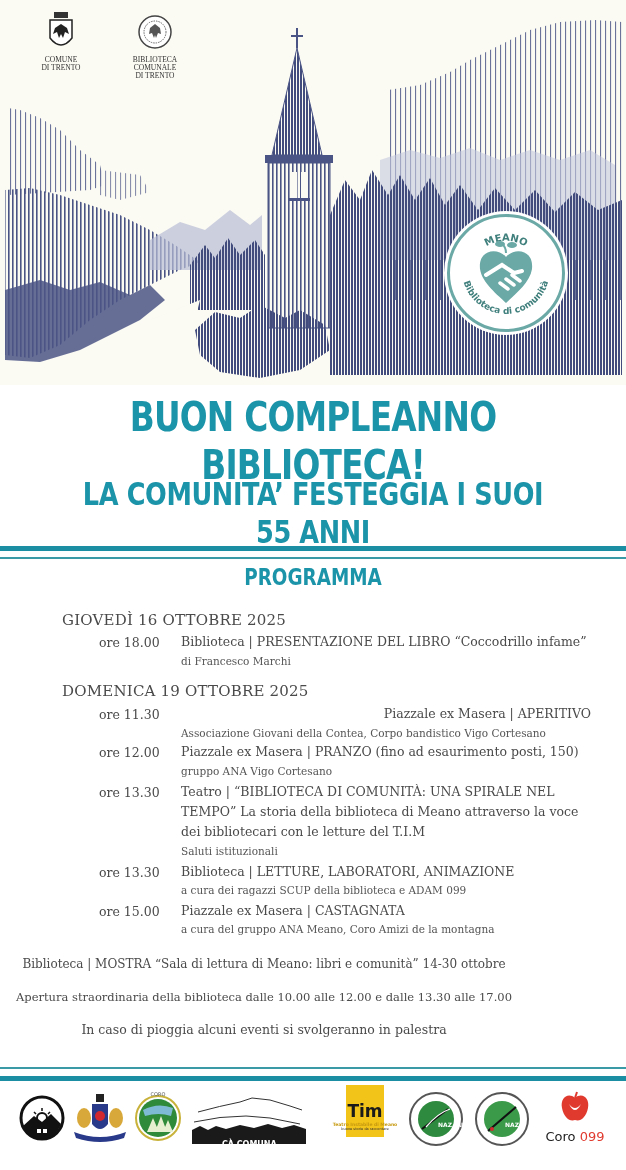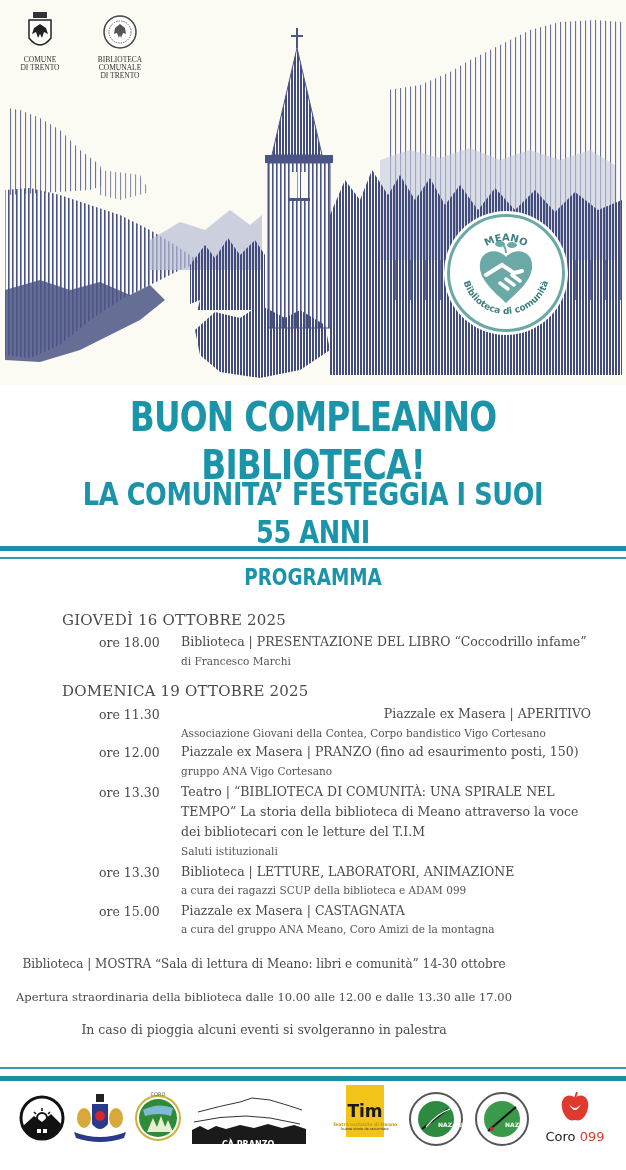--- a/index.html
+++ b/index.html
@@ -3,21 +3,21 @@
 <meta charset="utf-8">
 <style>
   * { margin: 0; padding: 0; box-sizing: border-box; }
   html, body { width: 626px; height: 1170px; background: #ffffff; overflow: hidden; }
   body { position: relative; font-family: "DejaVu Serif", serif; color: #4a4a4a; }
 
   
   .hero { position: absolute; left: 0; top: 0; width: 626px; height: 385px; background: #fbfaf3; overflow: hidden; }
   .hero svg.scene { position: absolute; left: 0; top: 0; }
 
-  .top-logos { position: absolute; left: 7px; top: 10px; display: flex; gap: 14px; z-index: 3; }
+  .top-logos { position: absolute; left: 28px; top: 10px; display: flex; gap: 28px; z-index: 3; }
   .top-logo { display: flex; flex-direction: column; align-items: center; width: 66px; }
   .top-logo .mark { height: 44px; display: flex; align-items: center; justify-content: center; }
   .top-logo .cap { font-family: "Liberation Serif", serif; font-size: 7.5px; line-height: 8px; text-align: center; color: #333; text-transform: uppercase; margin-top: 2px; }
 
   .badge { position: absolute; left: 447px; top: 214px; width: 118px; height: 118px; border-radius: 50%; background: #fff; border: 3px solid #6aa9a6; box-shadow: 0 0 0 3px #fff; z-index: 3; }
   .badge svg { position: absolute; left: 0; top: 0; }
 
   
   .title-1 { position: absolute; left: 0; top: 393px; width: 626px; text-align: center; font-family: "DejaVu Sans", sans-serif; font-weight: bold; font-size: 41px; color: #1b93a8; letter-spacing: -1px; transform: scaleX(0.80); transform-origin: center; }
   .title-2 { position: absolute; left: 0; top: 475px; width: 626px; text-align: center; font-family: "DejaVu Sans", sans-serif; font-weight: bold; font-size: 32px; color: #1b93a8; letter-spacing: -0.5px; transform: scaleX(0.80); transform-origin: center; }
@@ -246,21 +246,21 @@
   </div>
 
   <div class="flogo" style="left:190px; top:8px;">
     <svg width="118" height="48" viewBox="0 0 118 48">
       <path d="M8,16 Q30,10 50,6 L62,2 L80,4 L100,10 L112,14" fill="none" stroke="#333" stroke-width="1"></path>
       <path d="M4,26 Q30,20 56,20 L80,22 L110,28" fill="none" stroke="#333" stroke-width="1"></path>
       <path d="M2,34 L10,30 L18,34 L26,30 L36,33 L50,29 L64,32 L78,28 L92,32 L104,29 L116,33 L116,48 L2,48 Z" fill="#1a1a1a"></path>
     </svg>
     <div style="position:absolute; left:6px; top:36px; width:108px; text-align:center; white-space:nowrap; color:#fff; font-family:'DejaVu Sans', sans-serif;">
       <span style="font-size:4px;">PRO LOCO</span>
-      <span style="font-size:8px; font-weight:bold;">CÀ PRANZO</span>
+      <span style="font-size:8px; font-weight:bold;">CÀ COMUNA</span>
       <span style="font-size:4px;">DEL MEANESE</span>
     </div>
   </div>
 
   <div class="flogo" style="left:330px; top:14px; width:70px; text-align:center;">
     <div style="font-family:'DejaVu Sans', sans-serif; font-weight:bold; font-size:17px; color:#1a1a1a; line-height:18px;">
       <span style="background:#f2c318; padding:16px 1px;">Tim</span>
     </div>
     <div style="font-size:4.5px; color:#c79a10; font-family:'DejaVu Sans', sans-serif; font-weight:bold; margin-top:2px;">Teatro Instabile di Meano</div>
     <div style="font-size:3.5px; color:#333; font-family:'DejaVu Sans', sans-serif;">buone storie da raccontare</div>

